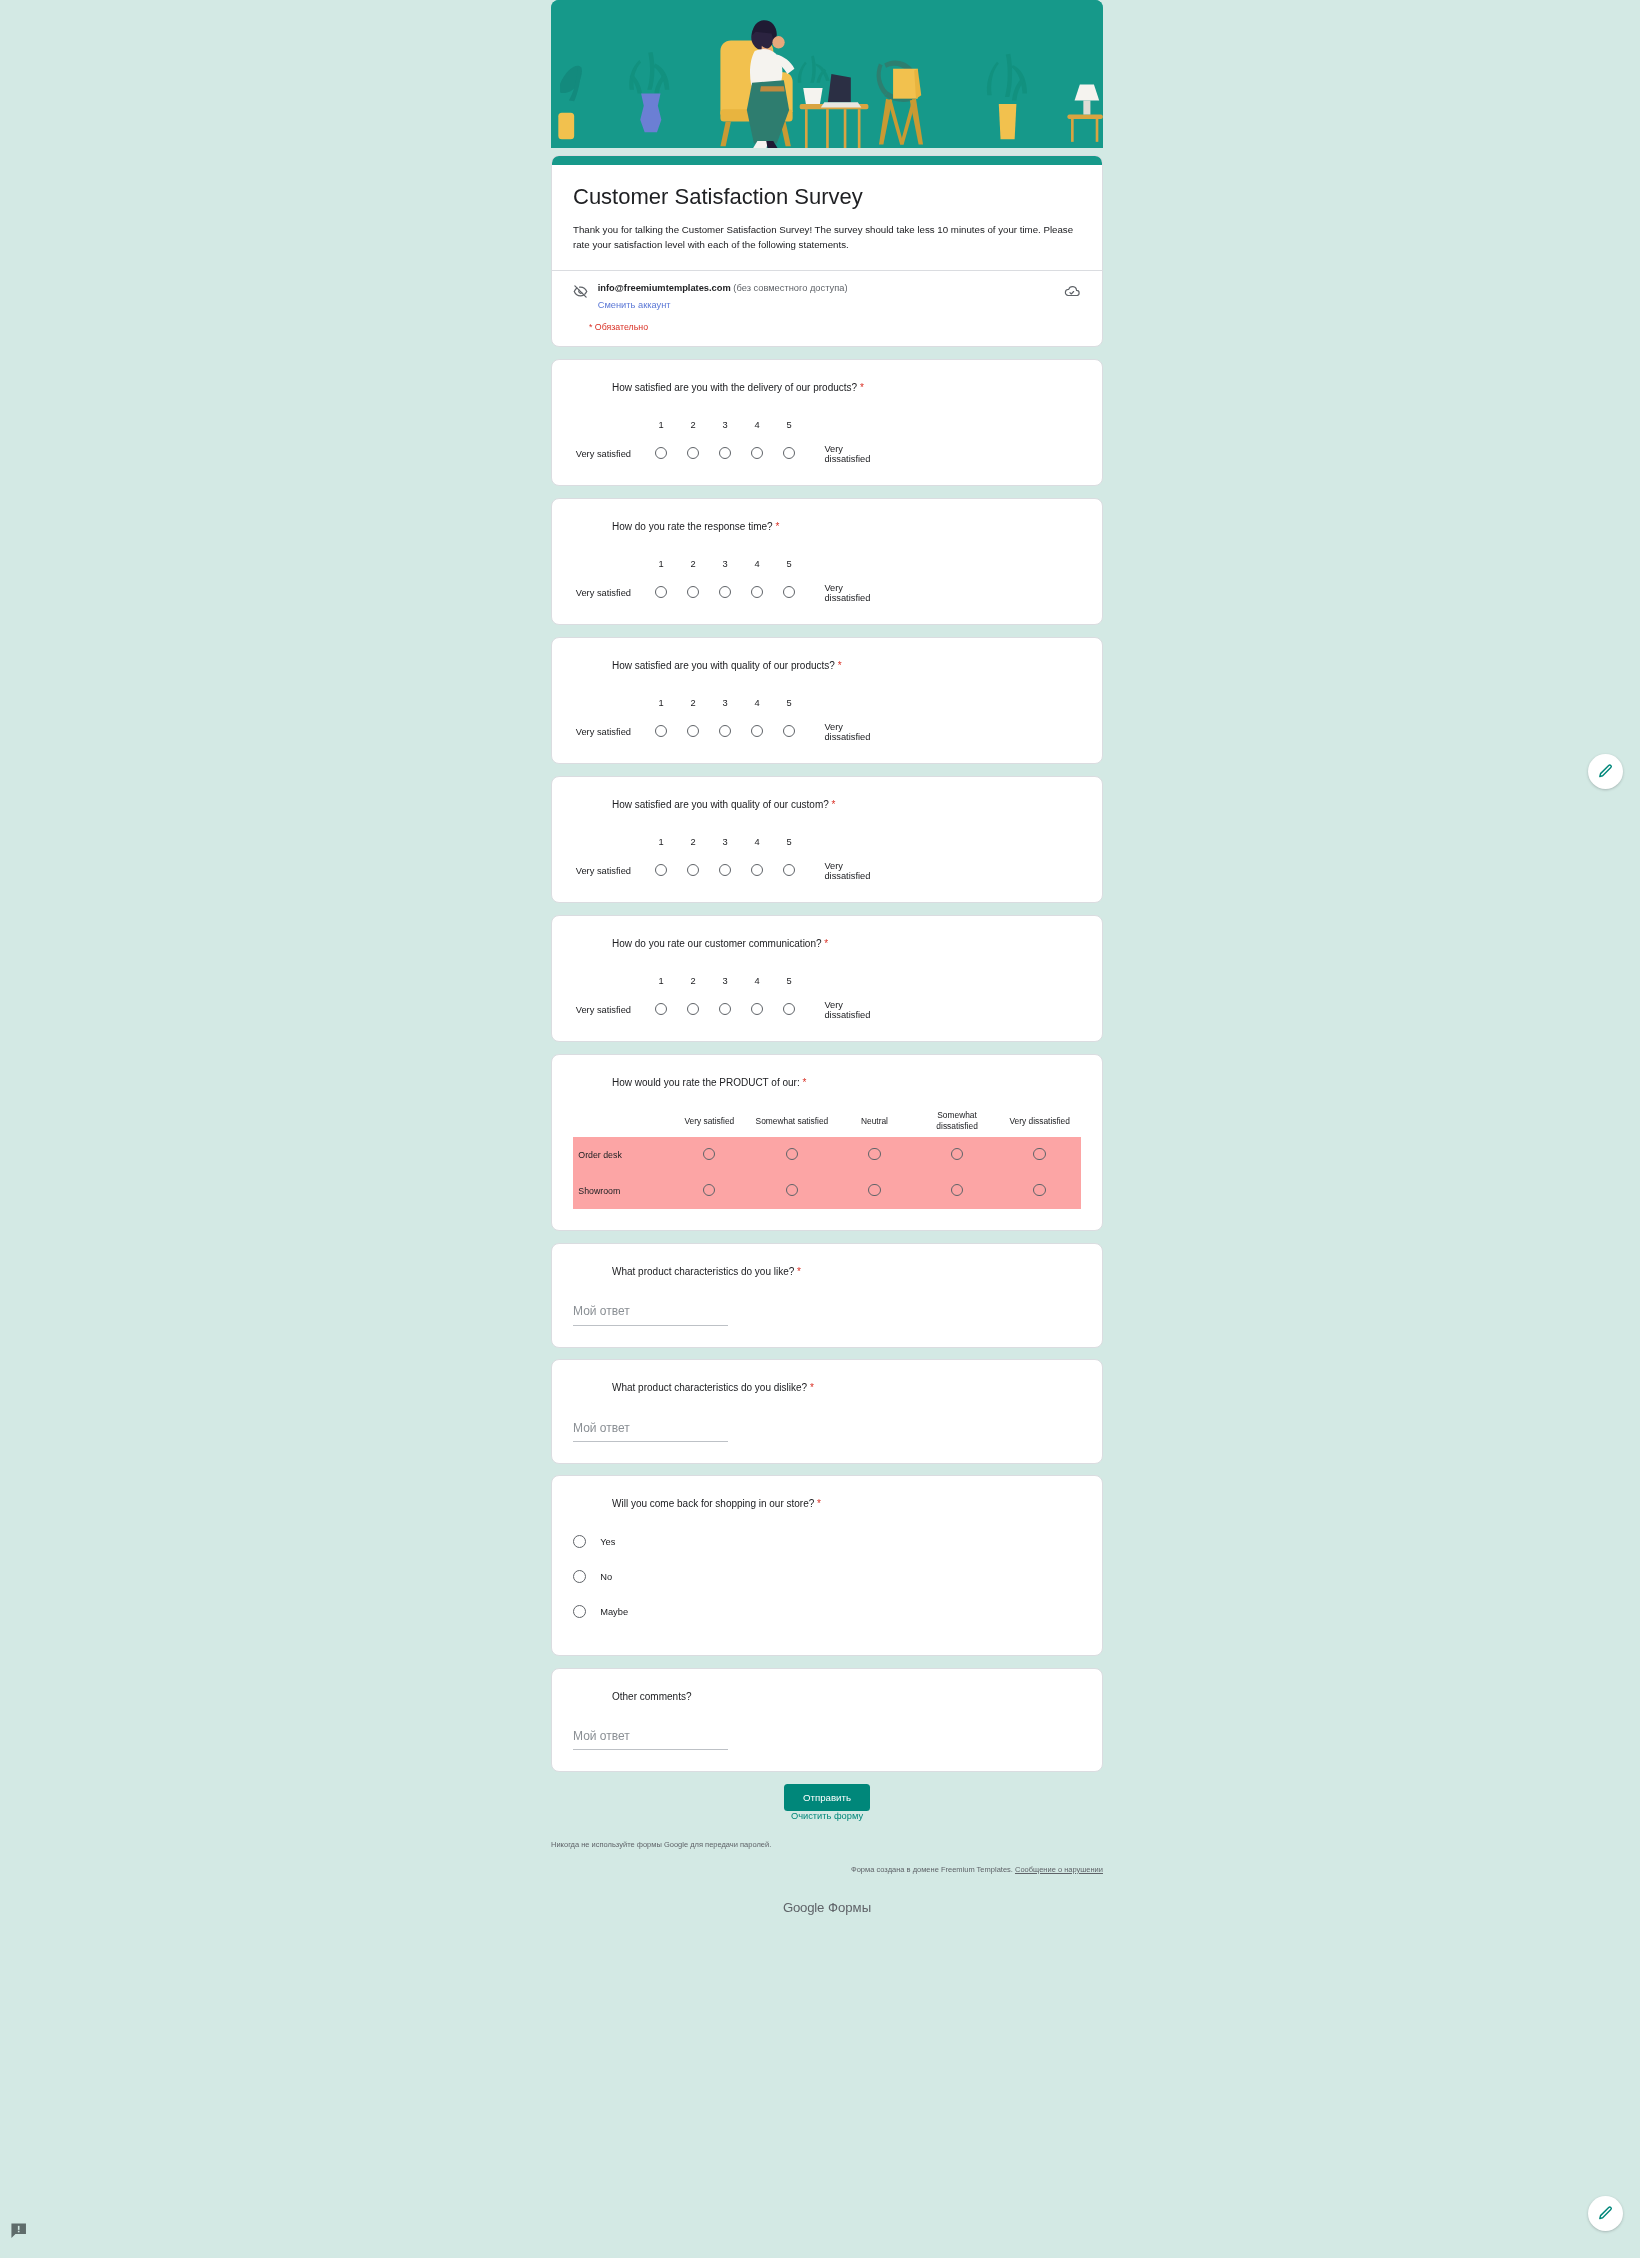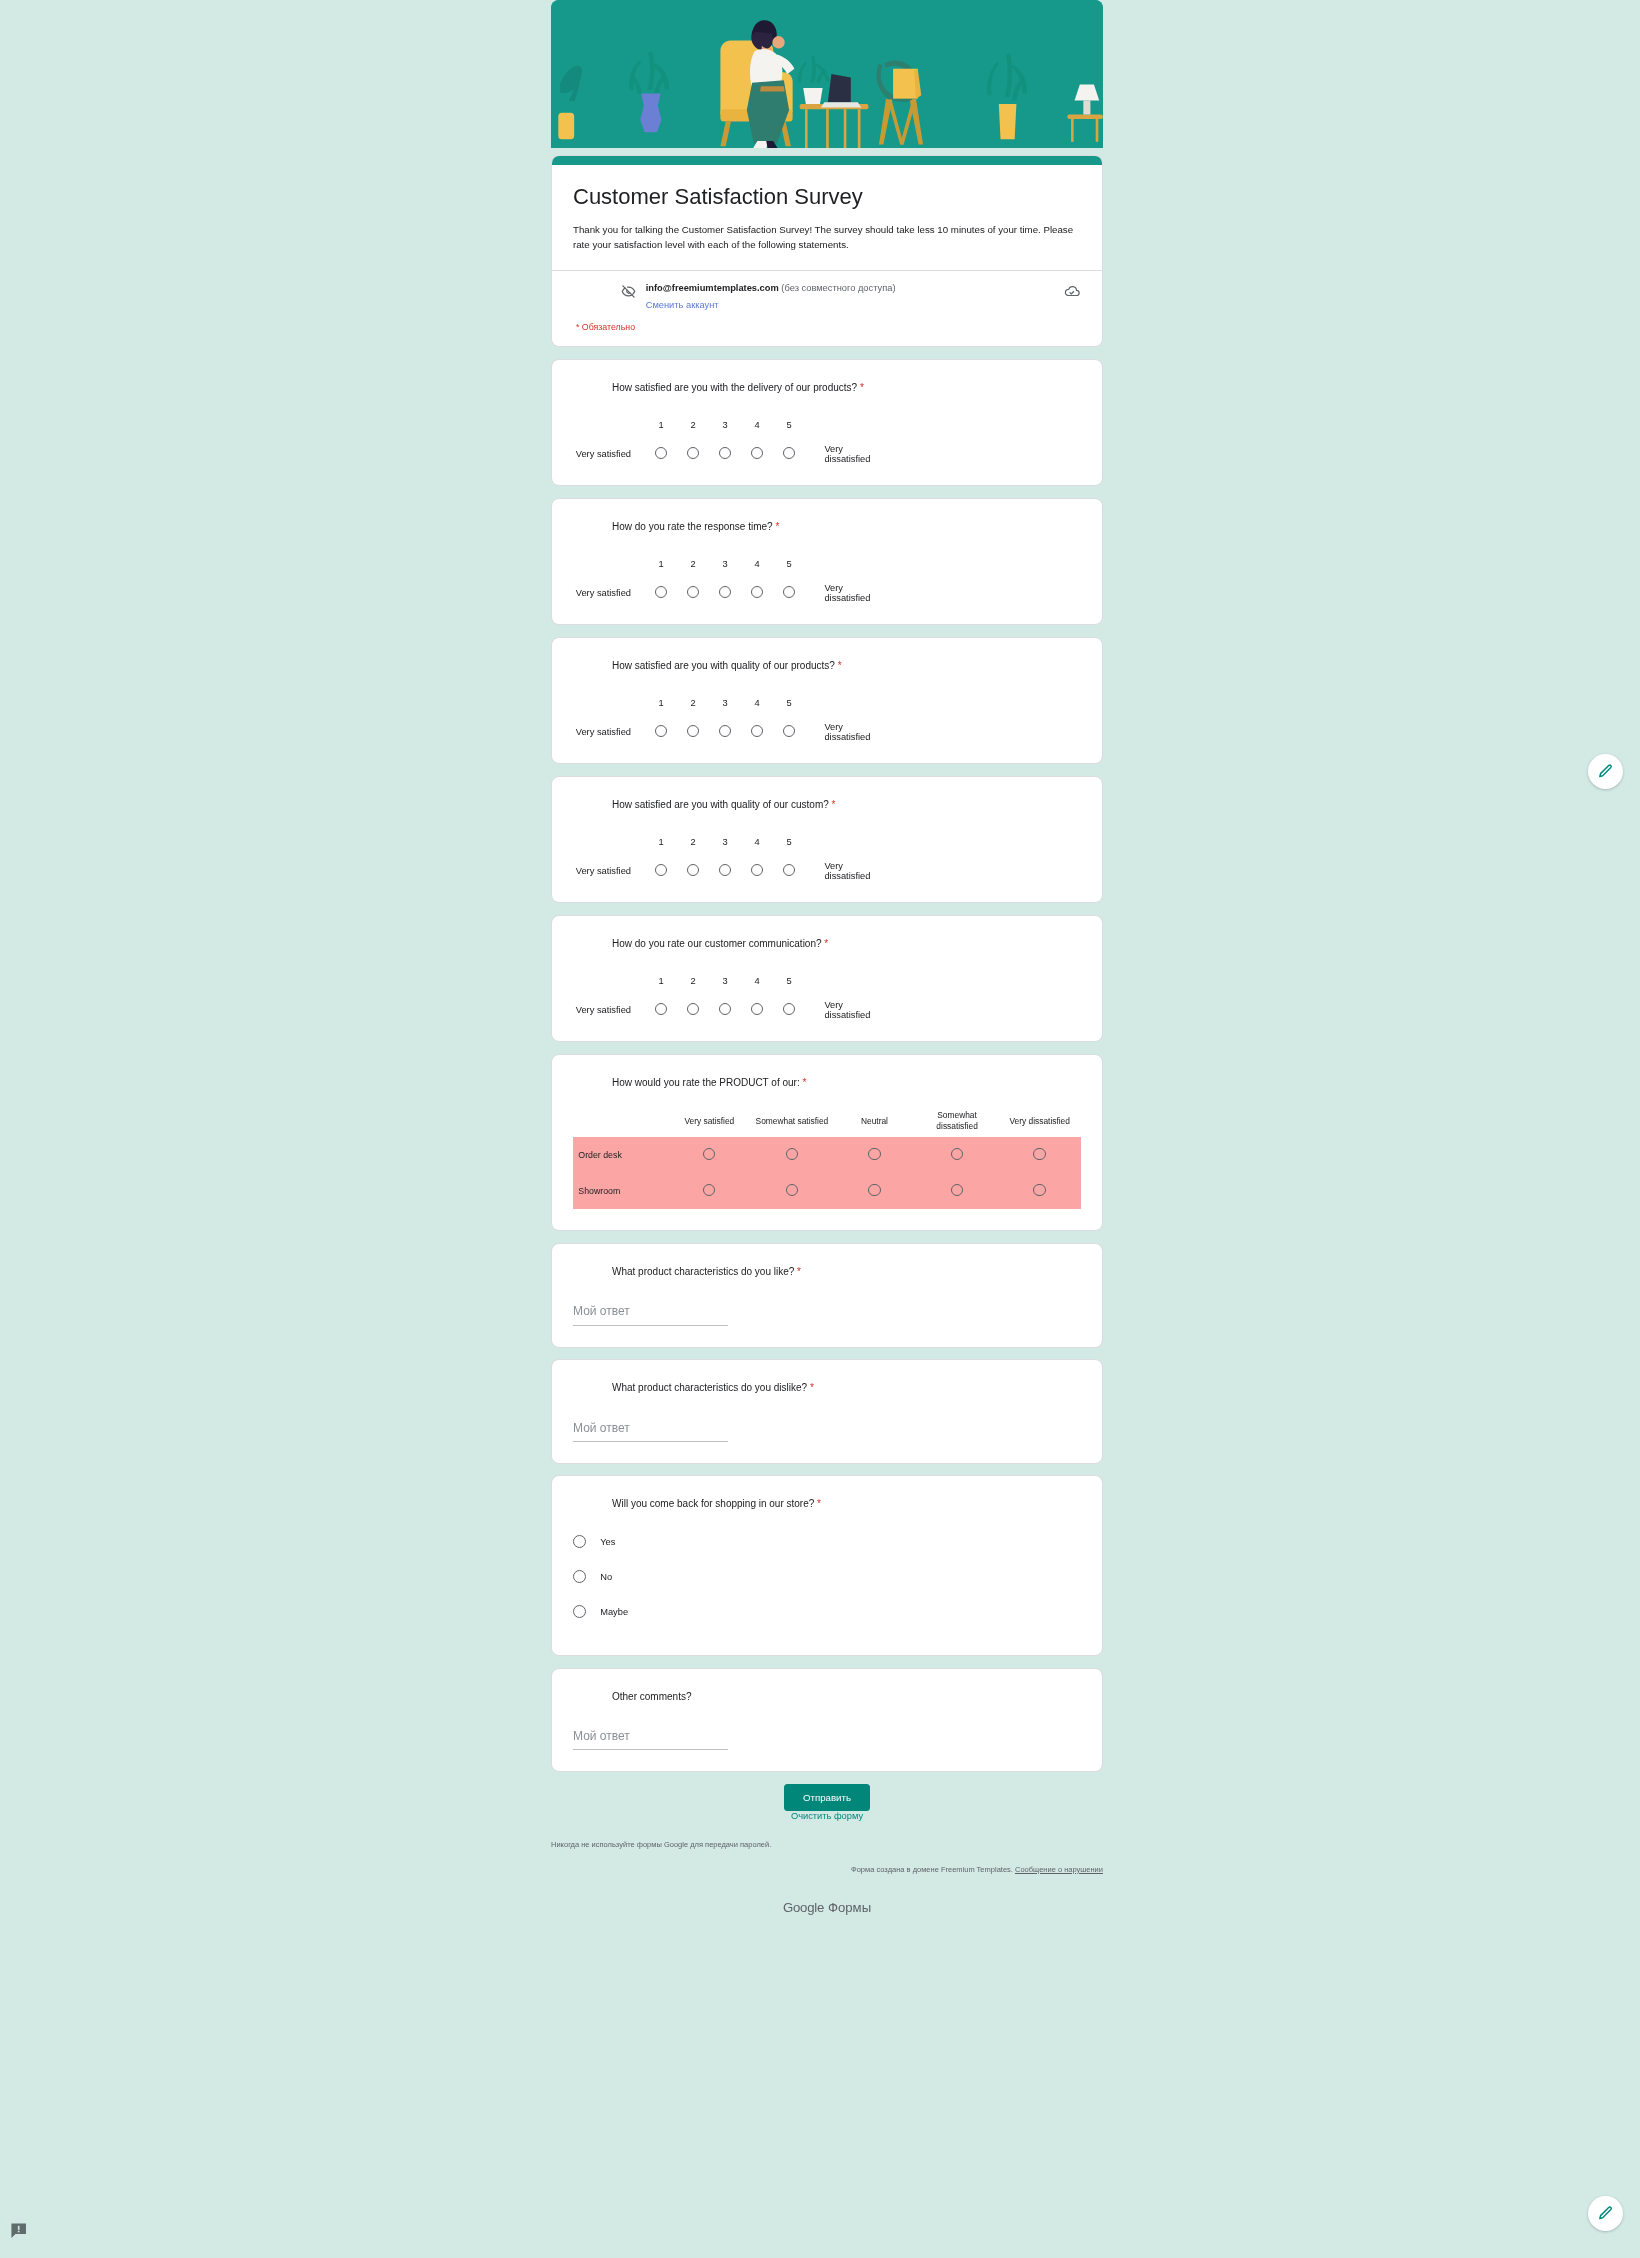--- a/index.html
+++ b/index.html
@@ -68,38 +68,37 @@
     color: #202124;
     line-height: 1.55;
     padding-bottom: 14px;
   }
   .divider { height: 0.9px; background: #dadce0; width: 100%; }
   .email-row {
     display: flex;
     align-items: flex-start;
     padding: 11.5px 21px 3.5px 21px;
     position: relative;
-    margin-left: 48px;
   }
   .eye-off-icon { width: 15px; height: 15px; margin-right: 9.7px; flex: 0 0 auto; margin-top: 1.8px; }
   .email-texts { flex: 1 1 auto; }
   .email-line { font-size: 9.3px; color: #5f6368; line-height: 1.35; }
   .email-addr { font-weight: 700; color: #202124; }
   .switch-account {
     font-size: 9.3px;
     color: #5b78d6;
     margin-top: 1.8px;
     cursor: pointer;
     display: inline-block;
   }
   .cloud-icon { width: 17.6px; height: 17.6px; flex: 0 0 auto; margin-top: 0.9px; }
   .required-note {
     font-size: 8.8px;
     color: #d93025;
-    padding: 8px 21px 14px 24px;
+    padding: 8px 21px 14px 37px;
   }
 
   
   .q-title {
     font-size: 10px;
     color: #202124;
     line-height: 1.45;
     padding-left: 39px;
   }
   .req-star { color: #d93025; font-size: 10px; }

